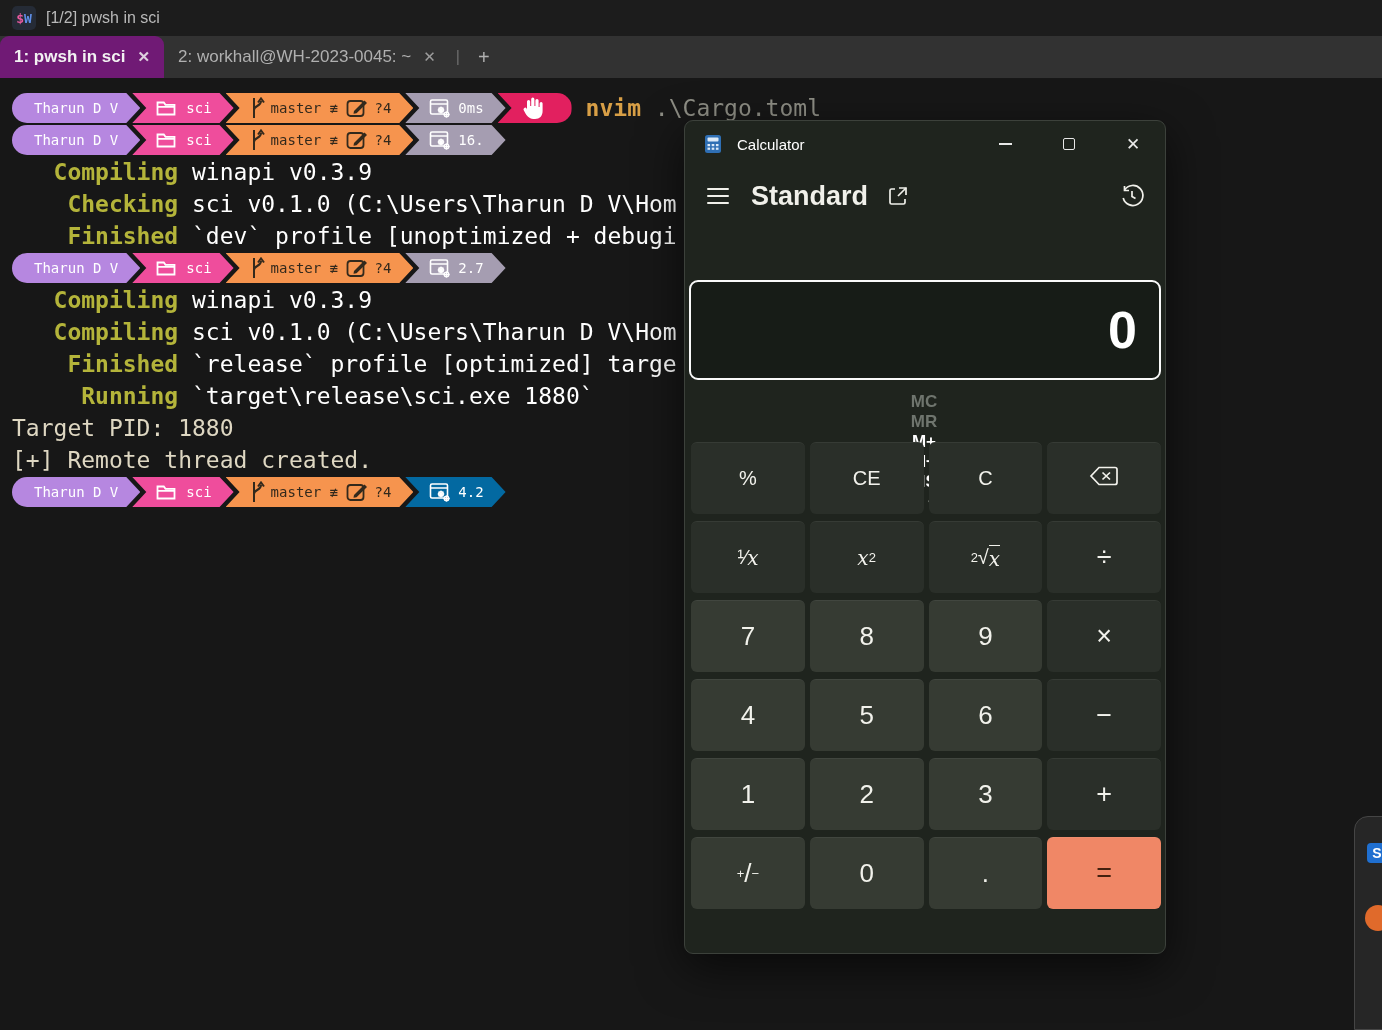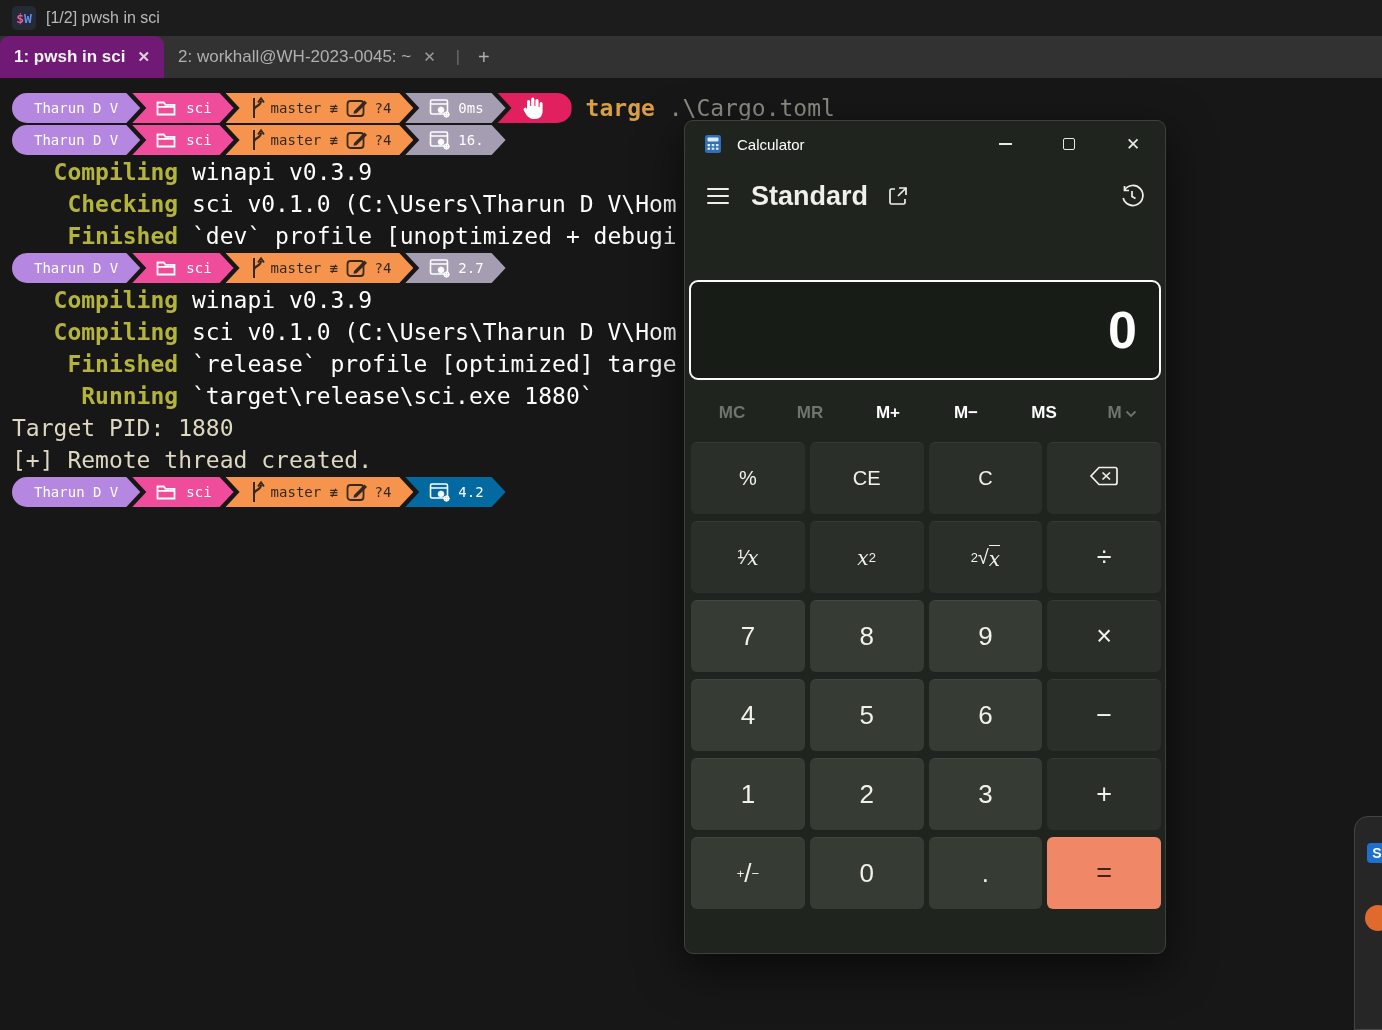--- a/index.html
+++ b/index.html
@@ -66,22 +66,22 @@
   .calc-mode { font-size:27px; font-weight:bold; margin-left:22px; }
   .pin-icon { margin-left:18px; display:flex; }
   .history-icon { margin-left:auto; display:flex; }
 
   .calc-display { position:absolute; left:4px; right:4px; top:159px; height:100px;
                   background:#171c17; border:2px solid #fafafa; border-radius:9px;
                   display:flex; align-items:center; justify-content:flex-end;
                   padding-right:22px; }
   .calc-display-value { font-size:52px; font-weight:bold; color:#ffffff; }
 
-  .calc-memrow { position:absolute; left:8px; right:4px; top:271px; height:42px;
-                 display:flex; }
+  .calc-memrow { position:absolute; left:2px; right:4px; top:271px; height:42px;
+                 display:flex;flex-direction:column; }
   .mem-btn { flex:1; display:flex; align-items:center; justify-content:center;
              font-size:17px; font-weight:bold; gap:3px; }
   .mem-btn.enabled { color:#ffffff; }
   .mem-btn.disabled { color:#6f756e; }
 
   .calc-keys { position:absolute; left:6px; top:321px; width:470px;
                display:grid; grid-template-columns:repeat(4,1fr);
                gap:7px 5px; }
   .key { height:72px; border-radius:6px; display:flex; align-items:center;
          justify-content:center; font-size:20px; color:#f2f2ec;
@@ -141,21 +141,21 @@
             <path d="M8 13 L18.5 2.5 L21 5 L10.5 15.2 L7.5 15.8 Z" fill="#33291c" stroke="none"></path>
           </svg></span><span>?4</span></div><div class="seg" style="background: rgb(165, 157, 177); color: rgb(255, 255, 255);"><span class="icon tight"><svg width="23" height="20" viewBox="0 0 23 20" fill="none" stroke="#fff" stroke-width="1.6">
             <rect x="1.5" y="2" width="17" height="14" rx="1.5"></rect>
             <path d="M1.5 6 H18.5"></path>
             <circle cx="12" cy="12" r="2.2"></circle>
             <path d="M12 8.6 V15.4 M8.6 12 H15.4 M9.6 9.6 L14.4 14.4 M14.4 9.6 L9.6 14.4" stroke-width="1.1"></path>
             <circle cx="17.5" cy="16.5" r="2.2" fill="#a59db1"></circle>
             <path d="M17.5 13.4 V19.6 M14.4 16.5 H20.6" stroke-width="1.1"></path>
           </svg></span><span>0ms</span></div><div class="seg pill-end" style="background: rgb(226, 32, 95);"><span class="icon tight"><svg width="22" height="24" viewBox="0 0 22 24" fill="#fff">
             <path d="M5 11 V5.5 a1.6 1.6 0 0 1 3.2 0 V10 h1 V3.2 a1.6 1.6 0 0 1 3.2 0 V10 h1 V4.5 a1.6 1.6 0 0 1 3.2 0 V11 h1 V7.5 a1.5 1.5 0 0 1 3 0 V15 c0 5-3 8-7.5 8 C8 23 5.5 21 3.5 17.5 L1.6 14 a1.7 1.7 0 0 1 2.9-1.7 L5 13.5 Z"></path>
-          </svg></span></div><div class="cmd"><span style="color: rgb(216, 159, 70); font-weight: bold;">targe</span><span style="color: rgb(142, 142, 133);"> .\Cargo.toml</span></div></div>
+          </svg></span></div><div class="cmd"><span style="color: rgb(216, 159, 70); font-weight: bold;">nvim</span><span style="color: rgb(142, 142, 133);"> .\Cargo.toml</span></div></div>
     <div class="tline prompt"><div class="seg first" style="background: rgb(182, 135, 224); color: rgb(255, 255, 255);"><span>Tharun D V</span></div><div class="seg" style="background: rgb(239, 77, 156); color: rgb(255, 255, 255);"><span class="icon"><svg width="20" height="17" viewBox="0 0 20 17" fill="none" stroke="#fff" stroke-width="1.8">
             <path d="M1.5 4 V14.5 H18.5 V4.8 H9.5 L7.8 2.5 H1.5 Z"></path>
             <path d="M1.5 6.8 H18.5"></path>
           </svg></span><span>sci</span></div><div class="seg" style="background: rgb(246, 148, 78); color: rgb(51, 41, 28);"><span class="icon tight"><svg width="15" height="24" viewBox="0 0 15 24" fill="none" stroke="#33291c" stroke-width="2">
             <path d="M4 2 V22"></path>
             <path d="M4 14 C4 9, 11 11, 11 5"></path>
             <path d="M8 6.5 L11 2.5 L14 6.5" fill="none"></path>
           </svg></span><span>master ≢ </span><span class="icon tight"><svg width="22" height="20" viewBox="0 0 22 20" fill="none" stroke="#33291c" stroke-width="1.8">
             <rect x="1.5" y="3" width="16" height="15" rx="3"></rect>
             <path d="M8 13 L18.5 2.5 L21 5 L10.5 15.2 L7.5 15.8 Z" fill="#33291c" stroke="none"></path>

